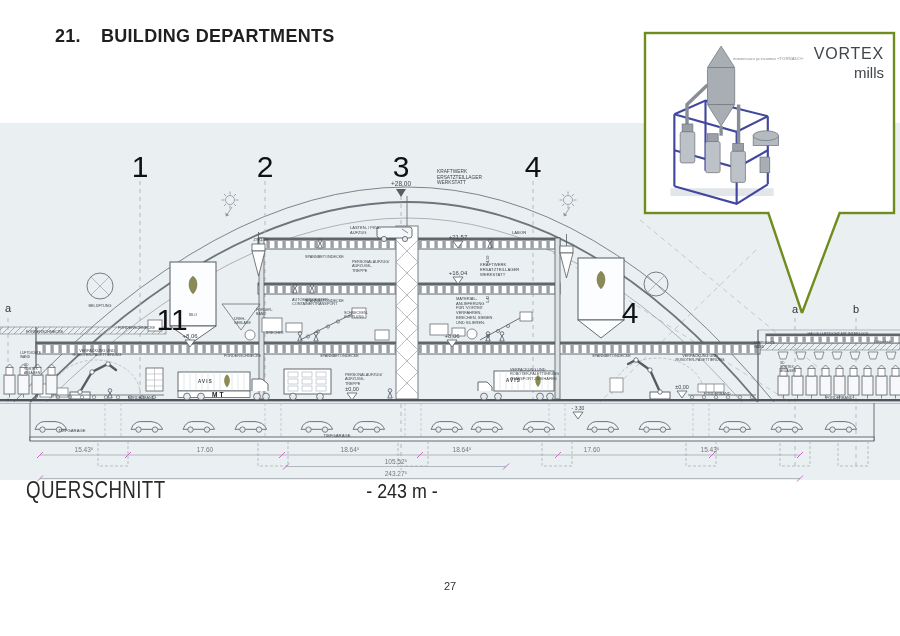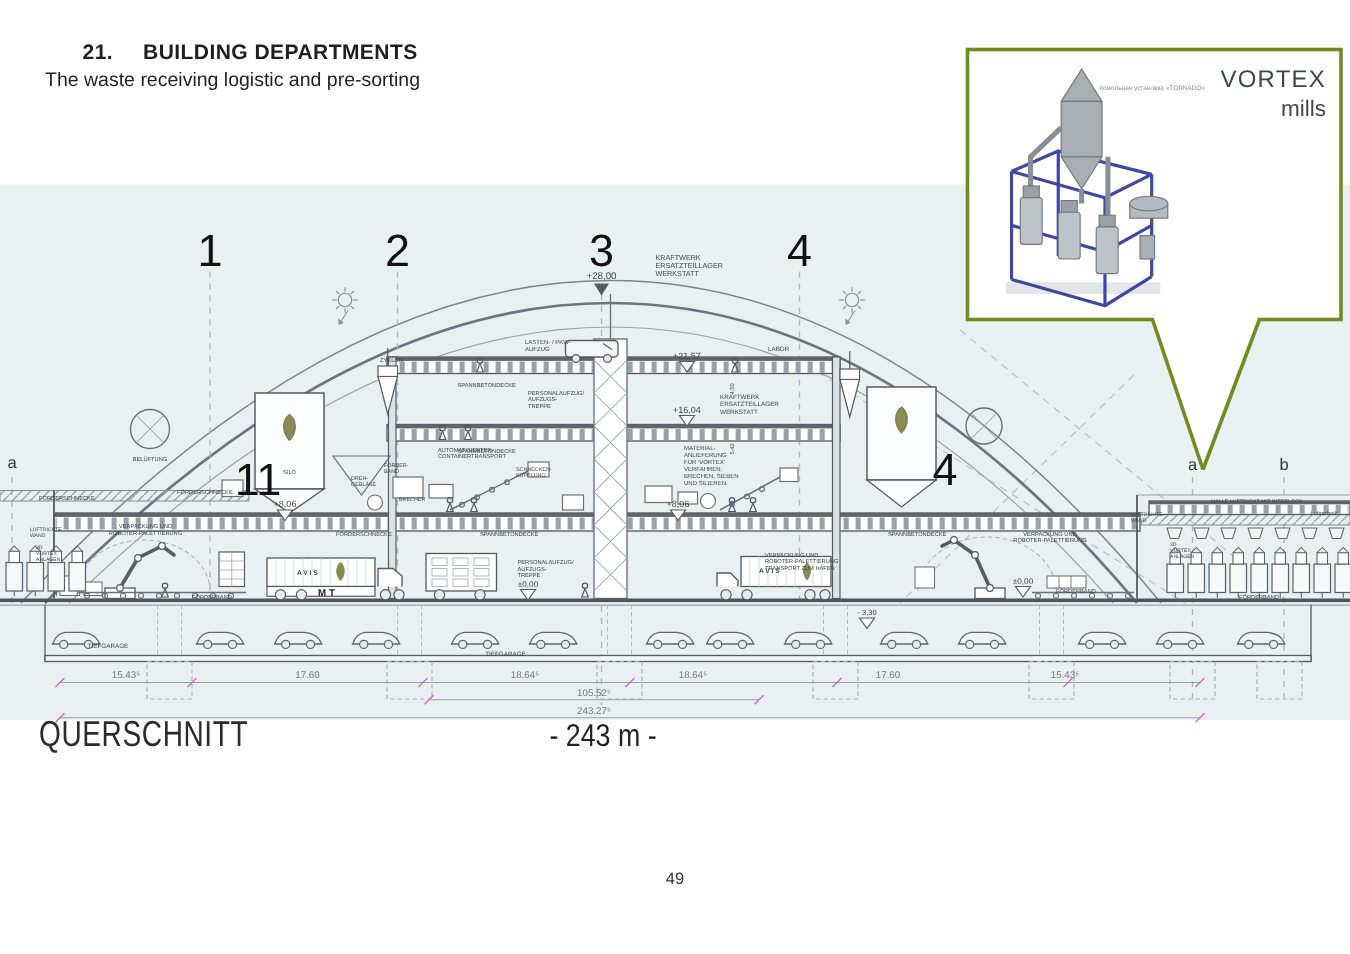--- a/index.html
+++ b/index.html
@@ -1,21 +1,21 @@
 <!DOCTYPE html>
 <html><head>
 <meta charset="utf-8">
 <style>
   html,body{margin:0;padding:0;}
   body{width:900px;height:636px;position:relative;background:#ffffff;overflow:hidden;
        font-family:"Liberation Sans",sans-serif;}
   #dwg{position:absolute;left:0;top:0;}
   #dwg text{font-family:"Liberation Sans",sans-serif;}
   .hdr{position:absolute;left:30px;top:26px;color:#1f1f1f;}
-  .hdr .l1{font-size:14px;font-weight:bold;letter-spacing:.3px;}
+  .hdr .l1{font-size:18px;font-weight:bold;letter-spacing:.3px;}
   .hdr .num{display:inline-block;margin-left:25px;margin-right:20px;}
   .hdr .l2{font-size:13px;margin-top:3px;}
   .inset{position:absolute;left:645px;top:33px;width:249px;height:180px;}
   .inset .mills{position:absolute;left:6px;top:8px;}
   .inset .cap{position:absolute;left:88px;top:23px;width:72px;font-size:4.3px;
               color:#8a8f94;line-height:1.25;}
   .inset .brand{position:absolute;right:10px;top:12px;text-align:right;color:#3f464c;}
   .inset .brand .b1{font-size:16px;letter-spacing:.8px;}
   .inset .brand .b2{font-size:15px;margin-top:1px;}
   .dwg-title{position:absolute;left:26px;top:476px;font-size:24px;color:#2b2b2b;
@@ -445,21 +445,20 @@
   <g>
     <rect x="645" y="33" width="249" height="180" fill="#ffffff" stroke="#6f8d1f" stroke-width="2.4"></rect>
     <polygon points="768,211 840,211 802,313" fill="#ffffff"></polygon>
     <line x1="768" y1="212" x2="802" y2="313" stroke="#6f8d1f" stroke-width="2.4"></line>
     <line x1="840" y1="212" x2="802" y2="313" stroke="#6f8d1f" stroke-width="2.4"></line>
   </g>
 </svg>
 
 <header class="hdr">
   <div class="l1"><span class="num">21.</span><span>BUILDING DEPARTMENTS</span></div>
-  <div class="l2">The waste receiving logistic and pre-sorting</div>
 </header>
 
 <div class="inset">
   <svg class="mills" width="146" height="166" viewBox="0 0 150 168">
     <rect x="20" y="150" width="106" height="8" fill="#e2e6e9"></rect>
     <g stroke="#41479e" stroke-width="2.2" fill="none">
       <path d="M24 74 L24 148 M88 92 L88 166 M120 76 L120 146 M56 60 L56 132"></path>
       <path d="M24 74 L88 92 L120 76 M24 148 L88 166 L120 146 M24 111 L88 129 L120 111 M24 74 L56 60 L120 76"></path>
     </g>
     <g stroke="#73797f" stroke-width="0.8">
@@ -484,13 +483,13 @@
   </svg>
   <div class="cap">помольная установка «TORNADO»</div>
   <div class="brand">
     <div class="b1">VORTEX</div>
     <div class="b2">mills</div>
   </div>
 </div>
 
 <div class="dwg-title">QUERSCHNITT</div>
 <div class="span-label">- 243 m -</div>
-<div class="page-num">49</div>
+<div class="page-num">27</div>
 
 </body></html>

